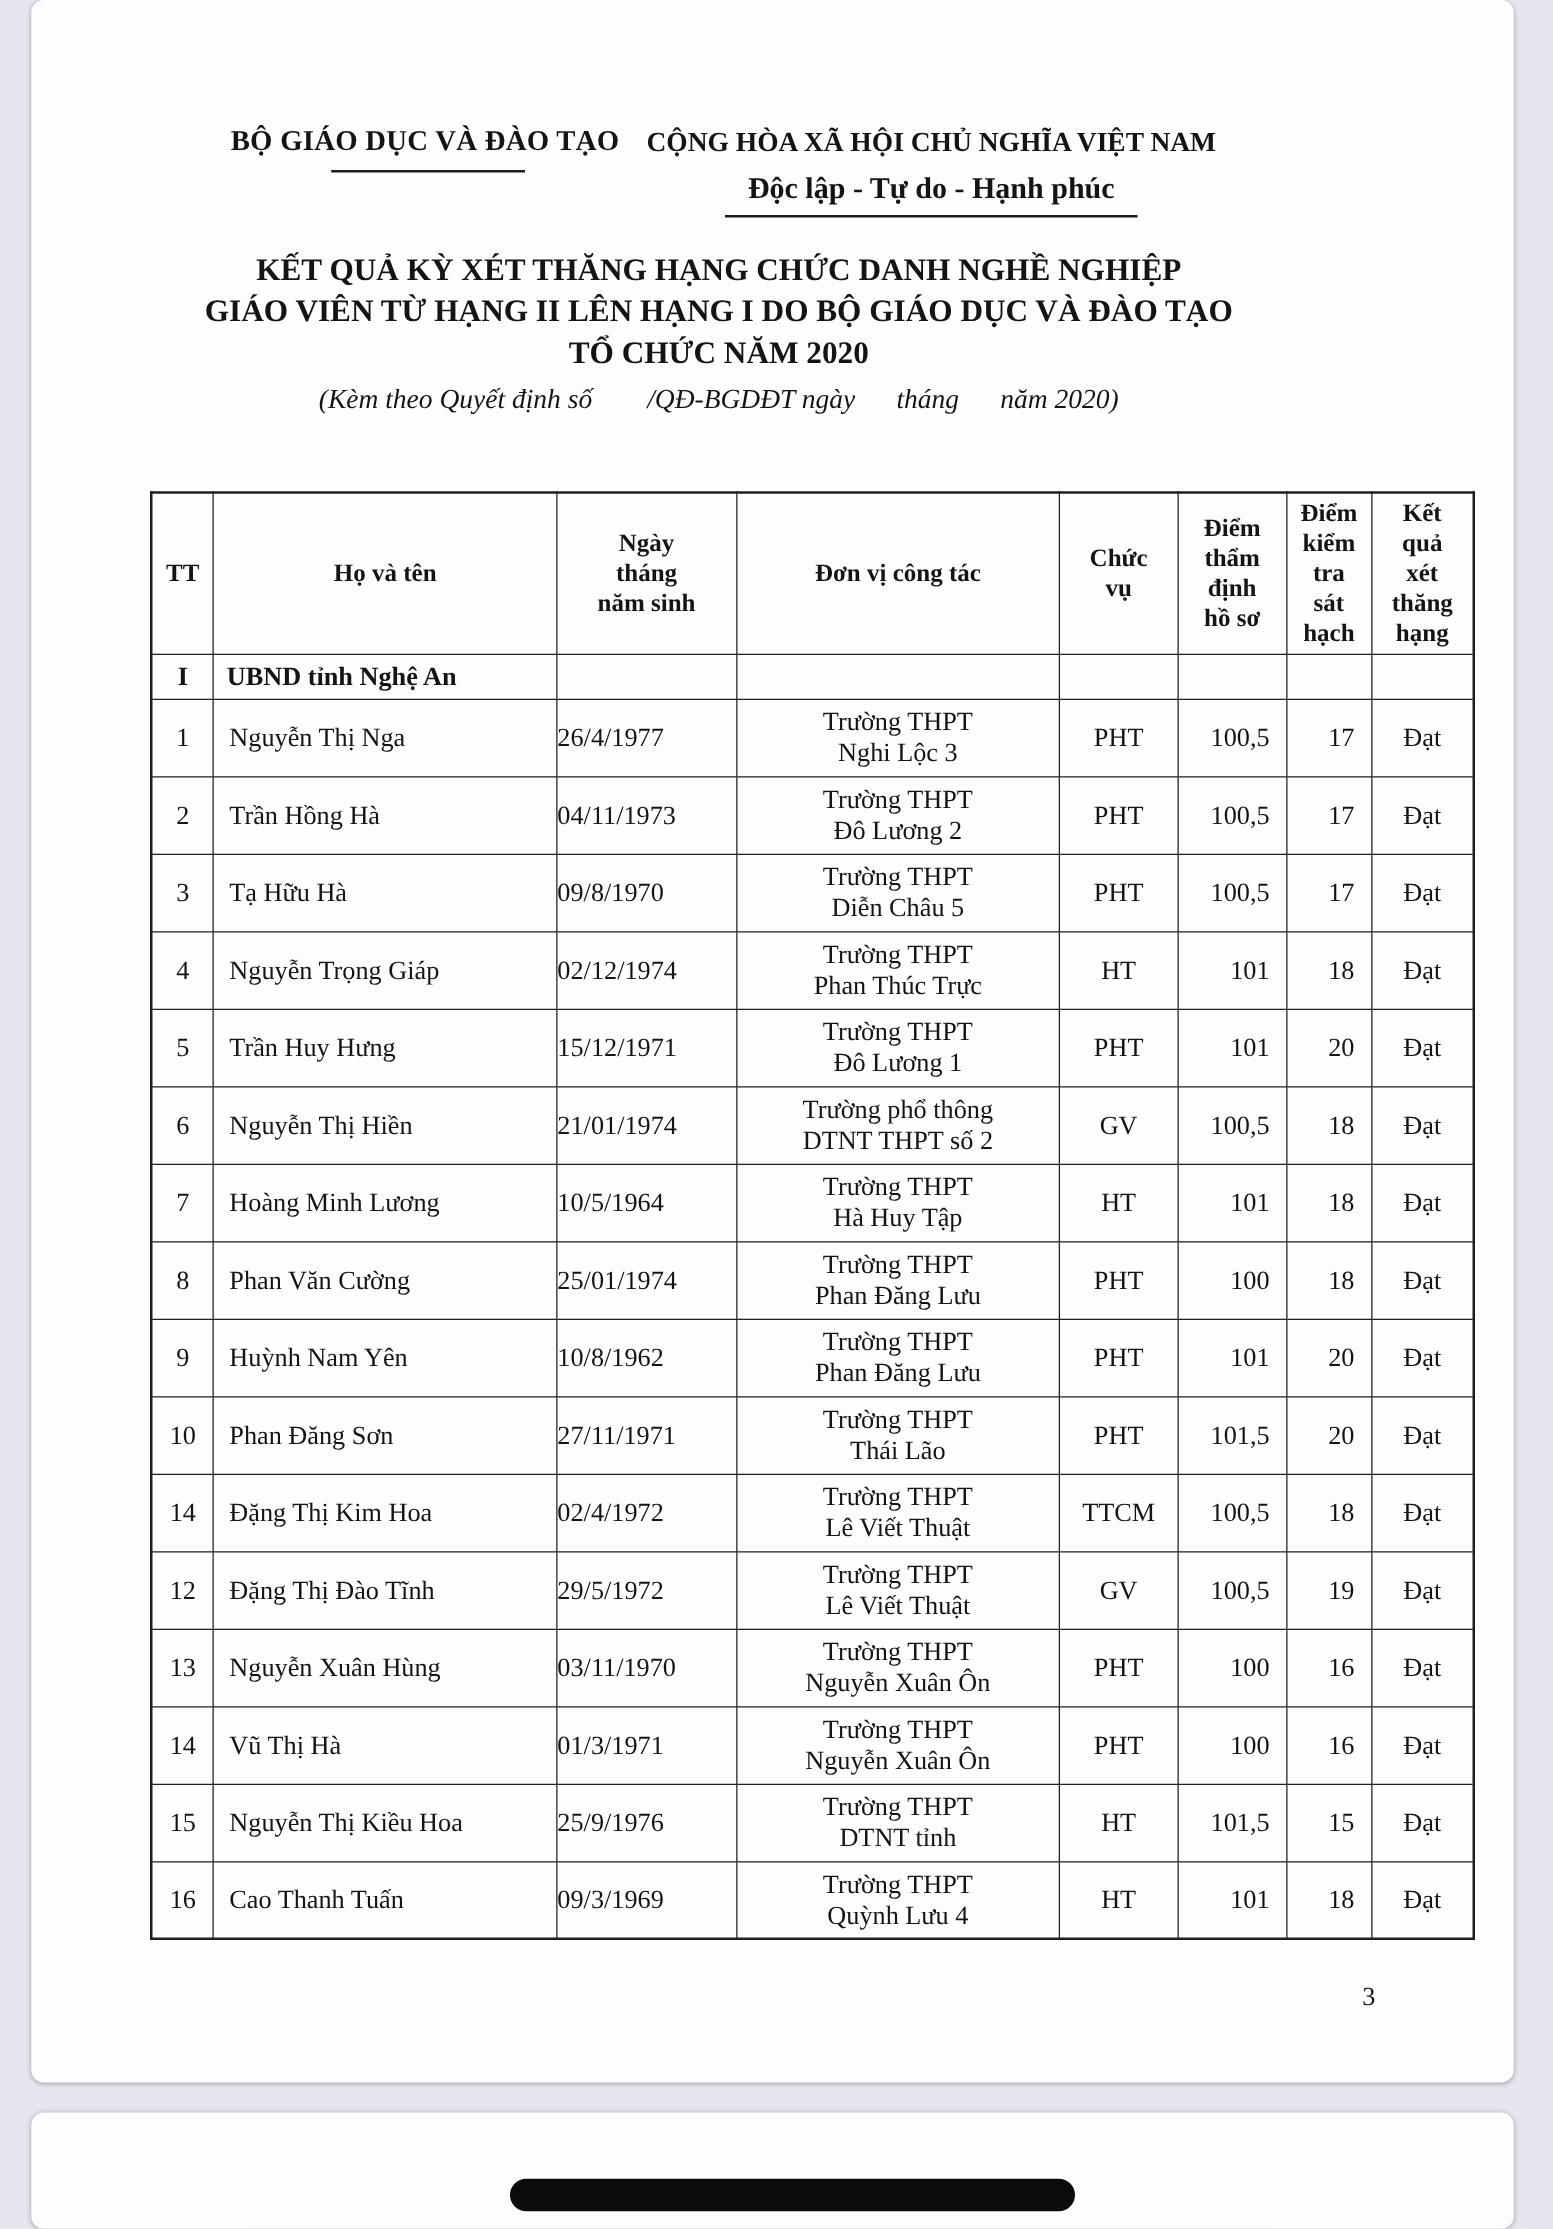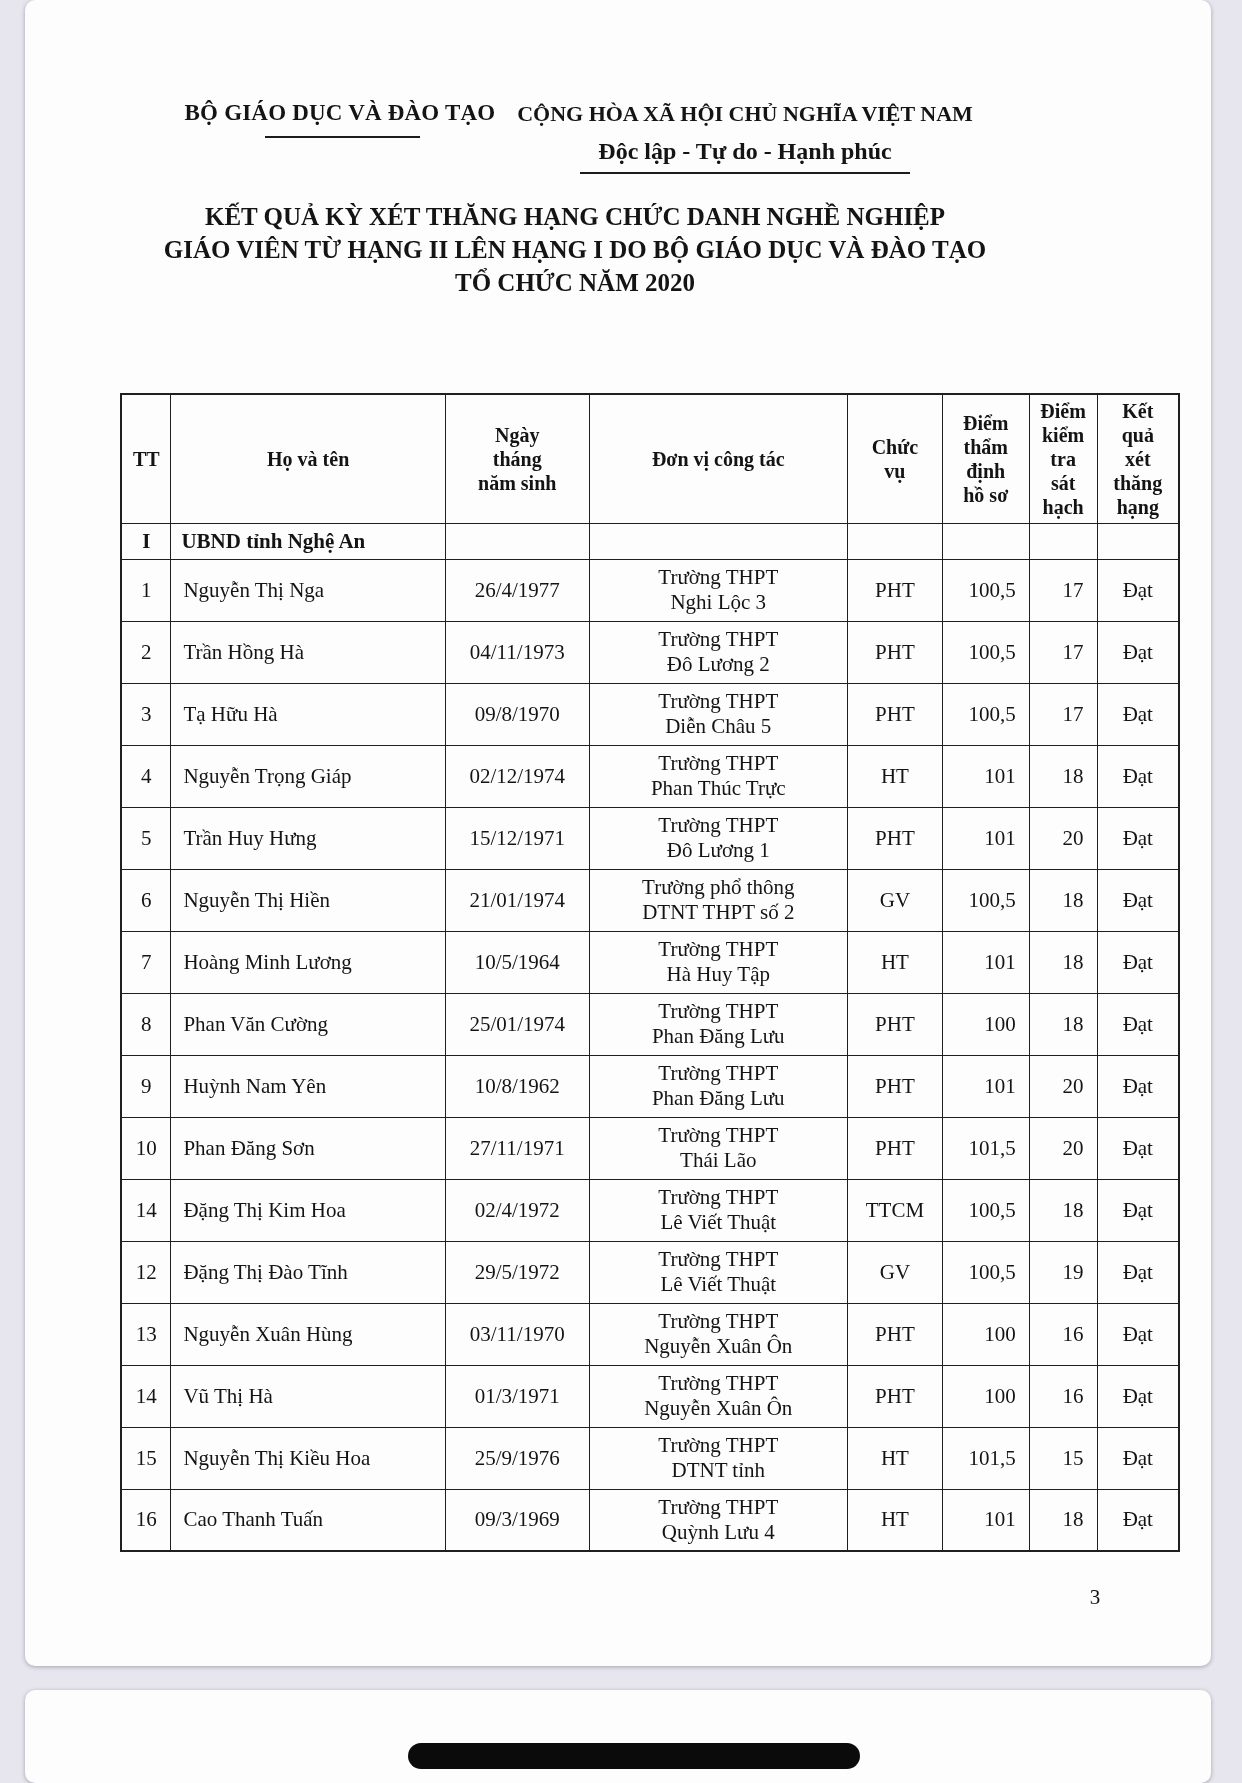--- a/index.html
+++ b/index.html
@@ -57,21 +57,21 @@
     height:129px; font-size:20px; line-height:24px; font-weight:bold;
     text-align:center; padding:2px 1px;
   }
   .preline { white-space:pre-line; }
   tr.section-row { height:36px; font-weight:bold; }
   tr.section-row .sec-idx { text-align:center; }
   tr.section-row .sec-name { text-align:left; padding-left:10px; }
   tr.data-row { height:62px; }
   .c-tt   { text-align:center; }
   .c-name { text-align:left; padding-left:12px; }
-  .c-dob  { text-align:center; }
+  .c-dob  { }
   .c-unit { text-align:center; line-height:25px; }
   .c-pos  { text-align:center; }
   .c-score{ text-align:right; padding-right:13px; }
   .c-result{ text-align:center; }
 
   .page-number {
     position:absolute; left:1040px; top:1585px; width:60px;
     text-align:center; font-size:21px;
   }
 
@@ -93,20 +93,21 @@
 
     <div class="org-right">CỘNG HÒA XÃ HỘI CHỦ NGHĨA VIỆT NAM</div>
     <div class="motto">Độc lập - Tự do - Hạnh phúc</div>
     <div class="rule-right"></div>
 
     <div class="title">
       <div>KẾT QUẢ KỲ XÉT THĂNG HẠNG CHỨC DANH NGHỀ NGHIỆP</div>
       <div>GIÁO VIÊN TỪ HẠNG II LÊN HẠNG I DO BỘ GIÁO DỤC VÀ ĐÀO TẠO</div>
       <div>TỔ CHỨC NĂM 2020</div>
     </div>
+    <div class="subtitle">(Kèm theo Quyết định số        /QĐ-BGDĐT ngày      tháng      năm 2020)</div>
 
     <table class="result-table">
       <colgroup>
         <col style="width:4.72%">
           <col style="width:25.94%">
           <col style="width:13.58%">
           <col style="width:24.43%">
         <col style="width:8.96%">
           <col style="width:8.21%">
           <col style="width:6.42%">

